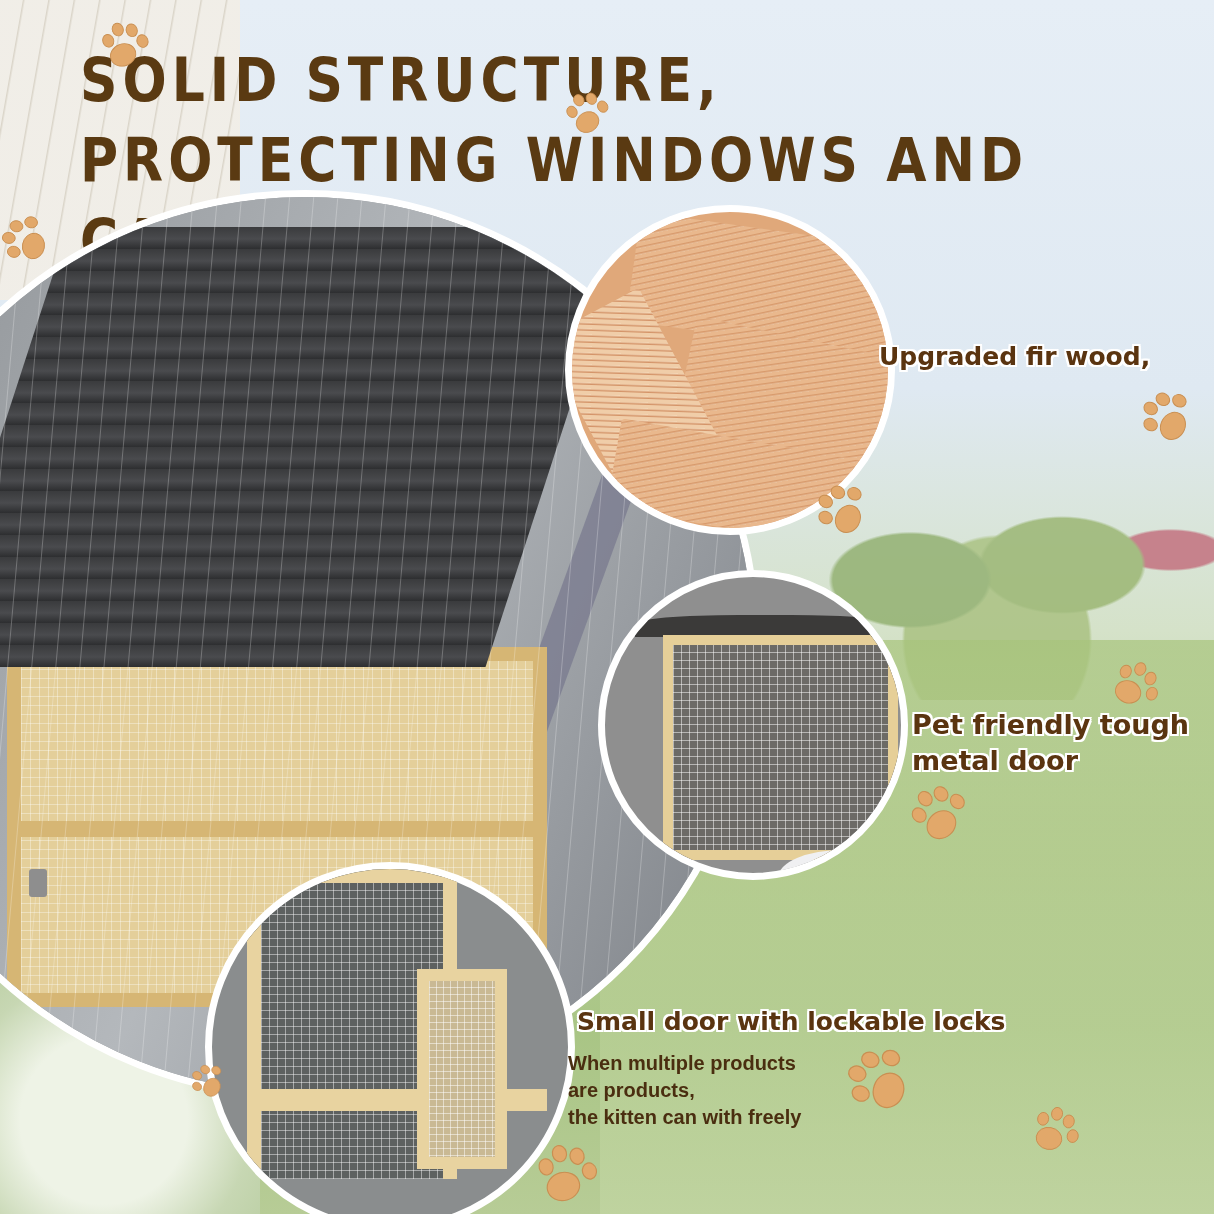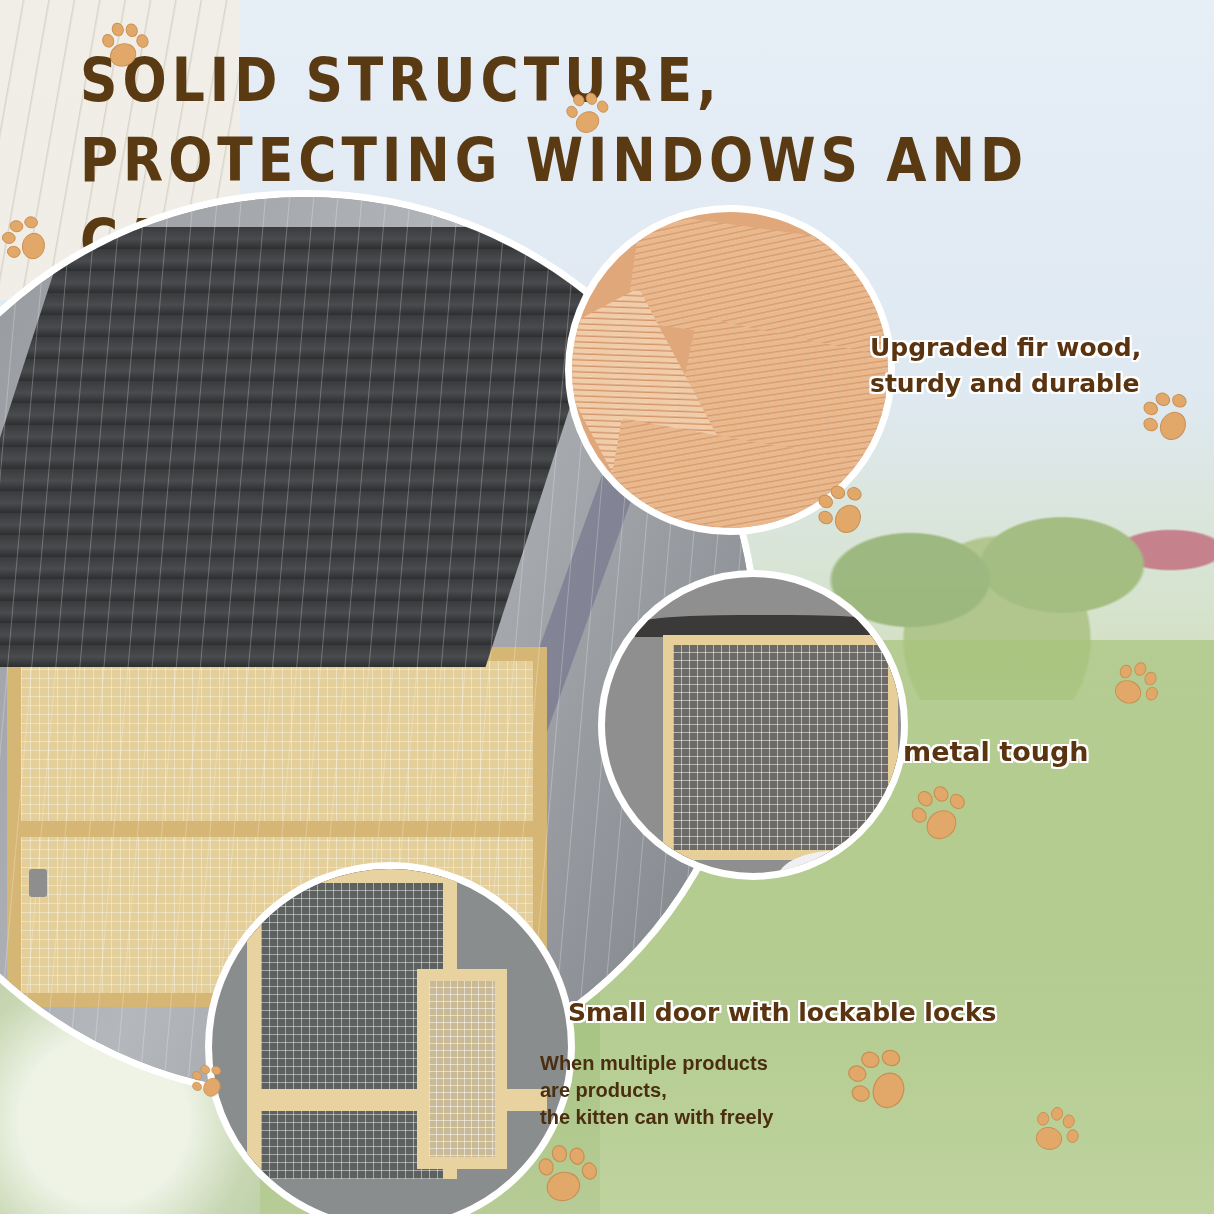--- a/index.html
+++ b/index.html
@@ -43,26 +43,26 @@
     .cat{position:absolute;left:105px;top:205px;width:130px;height:55px;background:#f0f0f2;border-radius:50%;}
     .c-door{left:205px;top:862px;width:370px;height:370px;background:#8a8d8e;}
     .door-frame{position:absolute;left:35px;top:0;width:210px;height:310px;border:14px solid #e8d3a0;border-bottom:0;box-sizing:border-box;
       background-color:#5d6160;background-image:
       linear-gradient(90deg,rgba(255,255,255,.45) 1px,transparent 1px),
       linear-gradient(0deg,rgba(255,255,255,.45) 1px,transparent 1px);background-size:8px 8px;}
     .door-panel{position:absolute;left:205px;top:100px;width:90px;height:200px;border:12px solid #e8d3a0;box-sizing:border-box;
       background-image:linear-gradient(90deg,rgba(255,255,255,.5) 1px,transparent 1px),
       linear-gradient(0deg,rgba(255,255,255,.5) 1px,transparent 1px);background-size:7px 7px;background-color:#c9b994;}
     .door-floor{position:absolute;left:35px;top:220px;width:300px;height:22px;background:#e8d3a0;}
-    .feature{position:absolute;margin:0;color:#5a3410;font-weight:bold;
+    .feature{position:absolute;margin:9px;color:#5a3410;font-weight:bold;
       text-shadow:-2px -2px 0 #fff,2px -2px 0 #fff,-2px 2px 0 #fff,2px 2px 0 #fff,0 2px 0 #fff,0 -2px 0 #fff,2px 0 0 #fff,-2px 0 0 #fff;}
     .f-wood{left:870px;top:330px;font-size:25px;line-height:36px;}
     .f-mesh{left:903px;top:698px;font-size:27px;line-height:36px;}
     .f-door{left:568px;top:995px;font-size:25px;line-height:36px;}
-    .f-sub{position:absolute;left:540px;top:1050px;margin:0;color:#4a2e10;font-family:"Liberation Sans",sans-serif;
+    .f-sub{position:absolute;left:568px;top:1050px;margin:0;color:#4a2e10;font-family:"Liberation Sans",sans-serif;
       font-weight:bold;font-size:20px;line-height:27px;}
     .paw{position:absolute;width:60px;height:60px;}
     .paw svg{width:100%;height:100%;}
   </style>
 </head>
 <body>
 
 <div class="house-wall"></div>
 <div class="trees"></div>
 <div class="lawn"></div>
@@ -100,25 +100,24 @@
 </div>
 
 <div class="circle c-door">
   <div class="door-frame"></div>
   <div class="door-floor"></div>
   <div class="door-panel"></div>
 </div>
 
 <p class="feature f-wood">
   <span>Upgraded fir wood,</span><br>
-  <span>sturdy and durable</span>
 </p>
 <p class="feature f-mesh">
-  <br>
-  <span>metal tough</span>
+  <span>Pet friendly tough</span><br>
+  <span>metal door</span>
 </p>
 <p class="feature f-door">
   <span>Small door with lockable locks</span>
 </p>
 <p class="f-sub">
   <span>When multiple products</span><br>
   <span>are products,</span><br>
   <span>the kitten can with freely</span>
 </p>
 

